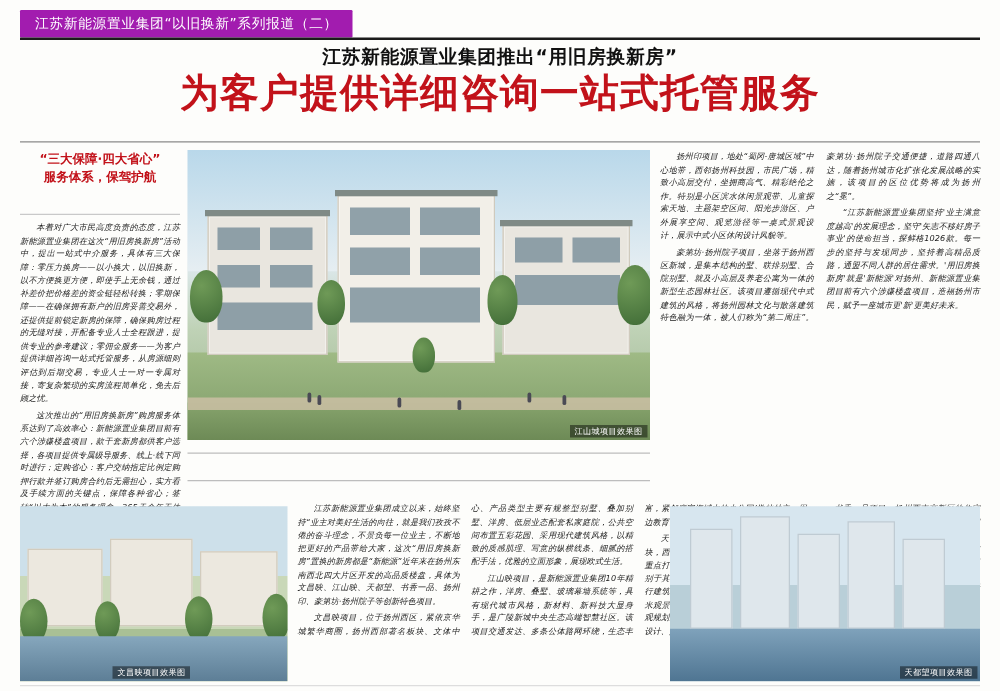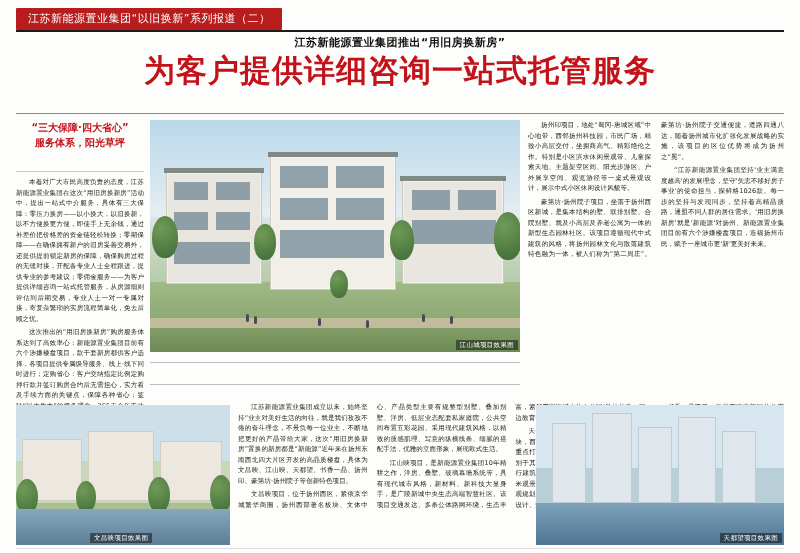--- a/index.html
+++ b/index.html
@@ -15,21 +15,21 @@
     position: relative;
     width: 800px; height: 553px;
     background: #fdfdfb;
     padding: 0;
   }
 
   
   .series-banner {
     position: absolute;
     left: 16px; top: 8px;
-    background: #b91c1c;
+    background: #a21caf;
     color: #ffffff;
     font-size: 11px;
     line-height: 1;
     padding: 5px 12px 6px 12px;
     letter-spacing: 0.5px;
     border-radius: 1px;
     white-space: nowrap;
   }
   .rule-top {
     position: absolute;
@@ -39,21 +39,21 @@
   }
 
   
   .head-wrap {
     position: absolute;
     left: 16px; top: 36px;
     width: 768px;
     text-align: center;
   }
   .kicker {
-    font-size: 11px;
+    font-size: 15px;
     font-weight: bold;
     color: #111;
     letter-spacing: 0.5px;
     line-height: 1.2;
   }
   .mainhead {
     margin-top: 4px;
     font-size: 31px;
     font-weight: bold;
     color: #c2121a;
@@ -85,21 +85,21 @@
     margin-bottom: 5px;
   }
   .body-text {
     font-size: 6.5px;
     line-height: 1.62;
     color: #1c1c1c;
     text-align: justify;
     text-justify: inter-ideograph;
     letter-spacing: 0.1px;
   }
-  .body-text p { margin: 0 0 3px 0; text-indent: 13px; }
+  .body-text p { margin: 0 0 3px 0; text-indent: 13px; font-style: italic; }
 
   
   .hero {
     position: absolute;
     left: 150px; top: 120px;
     width: 370px; height: 232px;
     background: linear-gradient(#cfe3ef 0%, #dfeaf0 38%, #bfd2b6 62%, #98b089 100%);
     overflow: hidden;
   }
   .hero .sky { position:absolute; left:0; top:0; width:100%; height:42%;
@@ -240,21 +240,21 @@
 
   <div class="head-wrap">
     <div class="kicker">江苏新能源置业集团推出“用旧房换新房”</div>
     <div class="mainhead">为客户提供详细咨询一站式托管服务</div>
   </div>
   <div class="rule-underhead"></div>
 
   <div class="col-left">
     <div class="subhead-box">
       <div>“三大保障·四大省心”</div>
-      <div>服务体系，阳光草坪</div>
+      <div>服务体系，保驾护航</div>
     </div>
     <div class="body-text">
       <p>本着对广大市民高度负责的态度，江苏新能源置业集团在这次“用旧房换新房”活动中，提出一站式中介服务，具体有三大保障：零压力换房——以小换大，以旧换新，以不方便换更方便，即使手上无余钱，通过补差价把价格差的资金链轻松转换；零঳期保障——在确保拥有新户的旧房妥善交易外，还提供提前锁定新房的保障，确保购房过程的无缝对接，开配备专业人士全程跟进，提供专业的参考建议；零佣金服务——为客户提供详细咨询一站式托管服务，从房源细则评估到后期交易，专业人士一对一专属对接，寄复杂繁琐的实房流程简单化，免去后顾之忧。</p>
       <p>这次推出的“用旧房换新房”购房服务体系达到了高效率心：新能源置业集团目前有六个涉嫌楼盘项目，款干套新房都供客户选择，各项目提供专属级导服务、线上·线下同时进行；定购省心：客户交纳指定比例定购押行款并签订购房合约后无需担心，实方看及手续方面的关键点，保障各种省心；签转“以大为本”的服务理念，365天全年无休的客户服务系统，为客户提供高品质房屋保养、维修服务，为购房者带来一份安心的品质保障。</p>
     </div>
   </div>
 
   <div class="hero">
     <div class="sky"></div>
     <div class="ground"></div>

